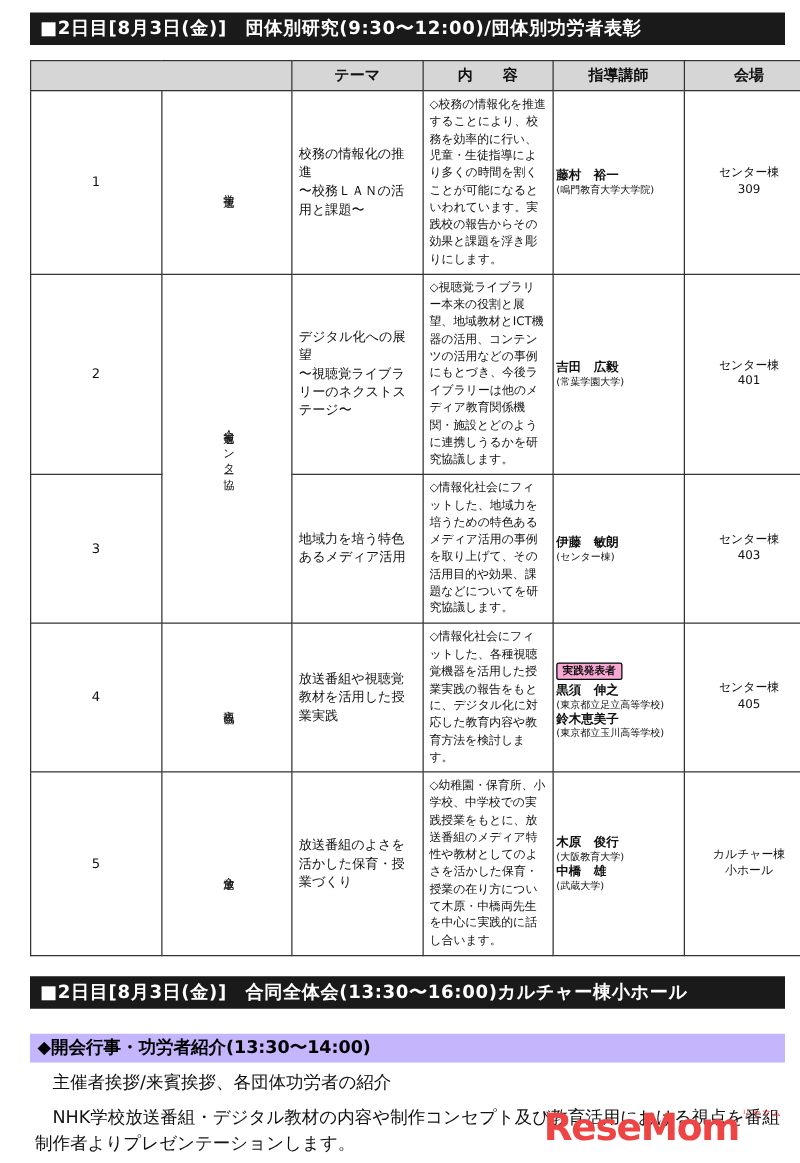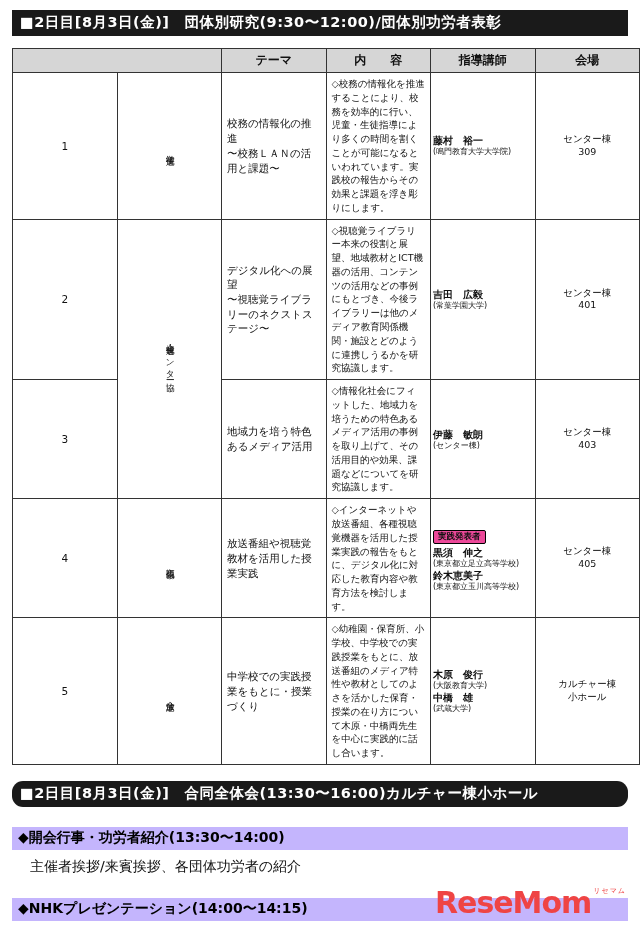--- a/index.html
+++ b/index.html
@@ -1,21 +1,21 @@
 <!DOCTYPE html>
 <html><head>
 <meta charset="utf-8">
 <style>
   html,body{margin:0;padding:0;background:#ffffff;}
   body{
     width:640px;height:930px;overflow:hidden;position:relative;
     font-family:"DejaVu Sans","Liberation Sans",sans-serif;
     color:#111;
   }
-  .page{padding:10px 12px 0 12px;position:relative;height:920px;box-sizing:border-box;}
+  .page{padding:10px 12px 0 24px;position:relative;height:920px;box-sizing:border-box;}
 
   .banner{
     background:#1a1a1a;color:#ffffff;font-weight:bold;
     font-size:14.5px;padding:3px 8px 4px 8px;letter-spacing:0.5px;
   }
 
   table.program{
     border-collapse:collapse;width:628px;margin:12px 0 0 0;
     table-layout:fixed;
   }
@@ -37,28 +37,28 @@
   }
   td.content{
     width:268px;font-size:9.5px;padding:4px 5px;line-height:1.45;
     vertical-align:top;text-align:left;
   }
   td.lect{width:130px;text-align:left;padding:4px 2px;vertical-align:middle;}
   .lname{font-size:10px;font-weight:bold;line-height:1.3;}
   .lorg{font-size:8px;line-height:1.25;color:#111;}
   .badge{
     display:inline-block;border:1px solid #000;border-radius:2px;
-    font-size:8.5px;font-weight:bold;padding:0 4px;margin-bottom:2px;background:#ec4899;
+    font-size:8.5px;font-weight:bold;padding:0 4px;margin-bottom:2px;background:#f9a8d4;
   }
   td.venue{
     width:68px;text-align:center;font-size:9.5px;padding:2px;
     white-space:pre-line;line-height:1.35;vertical-align:middle;
   }
 
-  .banner2{margin-top:16px;border-radius:11px;}
+  .banner2{margin-top:16px;}
 
   .section-bar{
     background:#c4b5fd;color:#000;font-weight:bold;font-size:14px;
     padding:2px 6px 3px 6px;margin-top:20px;
   }
   .para{
     font-size:14px;line-height:1.55;margin:6px 4px 0 4px;text-indent:1em;
   }
 
   .logo{
@@ -123,53 +123,52 @@
           <div class="lname">伊藤　敏朗</div>
           <div class="lorg">(センター棟)</div>
         </td>
         <td class="venue">センター棟
 403</td>
       </tr>
       <tr>
         <td class="no">4</td>
         <td class="group"><span class="vtext">高視協</span></td>
         <td class="theme">放送番組や視聴覚教材を活用した授業実践</td>
-        <td class="content">◇インターネットや放送番組、各種視聴覚機器を活用した授業実践の報告をもとに、デジタル化に対応した教育内容や教育方法を検討します。</td>
+        <td class="content">◇情報化社会にフィットした、各種視聴覚機器を活用した授業実践の報告をもとに、デジタル化に対応した教育内容や教育方法を検討します。</td>
         <td class="lect">
           <div><span class="badge">実践発表者</span></div>
           <div class="lname">黒須　伸之</div>
           <div class="lorg">(東京都立足立高等学校)</div>
           <div class="lname">鈴木恵美子</div>
           <div class="lorg">(東京都立玉川高等学校)</div>
         </td>
         <td class="venue">センター棟
 405</td>
       </tr>
       <tr>
         <td class="no">5</td>
         <td class="group"><span class="vtext">全放連</span></td>
-        <td class="theme">中学校での実践授業をもとに・授業づくり</td>
+        <td class="theme">放送番組のよさを活かした保育・授業づくり</td>
         <td class="content">◇幼稚園・保育所、小学校、中学校での実践授業をもとに、放送番組のメディア特性や教材としてのよさを活かした保育・授業の在り方について木原・中橋両先生を中心に実践的に話し合います。</td>
         <td class="lect">
           <div class="lname">木原　俊行</div>
           <div class="lorg">(大阪教育大学)</div>
           <div class="lname">中橋　雄</div>
           <div class="lorg">(武蔵大学)</div>
         </td>
         <td class="venue">カルチャー棟
 小ホール</td>
       </tr>
     </tbody>
   </table>
 
   <div class="banner banner2">■2日目[8月3日(金)]　合同全体会(13:30〜16:00)カルチャー棟小ホール</div>
 
   <div class="section-bar">◆開会行事・功労者紹介(13:30〜14:00)</div>
   <p class="para">主催者挨拶/来賓挨拶、各団体功労者の紹介</p>
 
-  <div class="section-bar">◆NHKプレゼンテーション(14:00〜14:15)</div>
   <p class="para">NHK学校放送番組・デジタル教材の内容や制作コンセプト及び教育活用における視点を番組制作者よりプレゼンテーションします。</p>
 
   <div class="logo">
     <span class="logo-text">ReseMom</span><span class="logo-sub">リセマム</span>
   </div>
 
 </div>
 
 </body></html>

